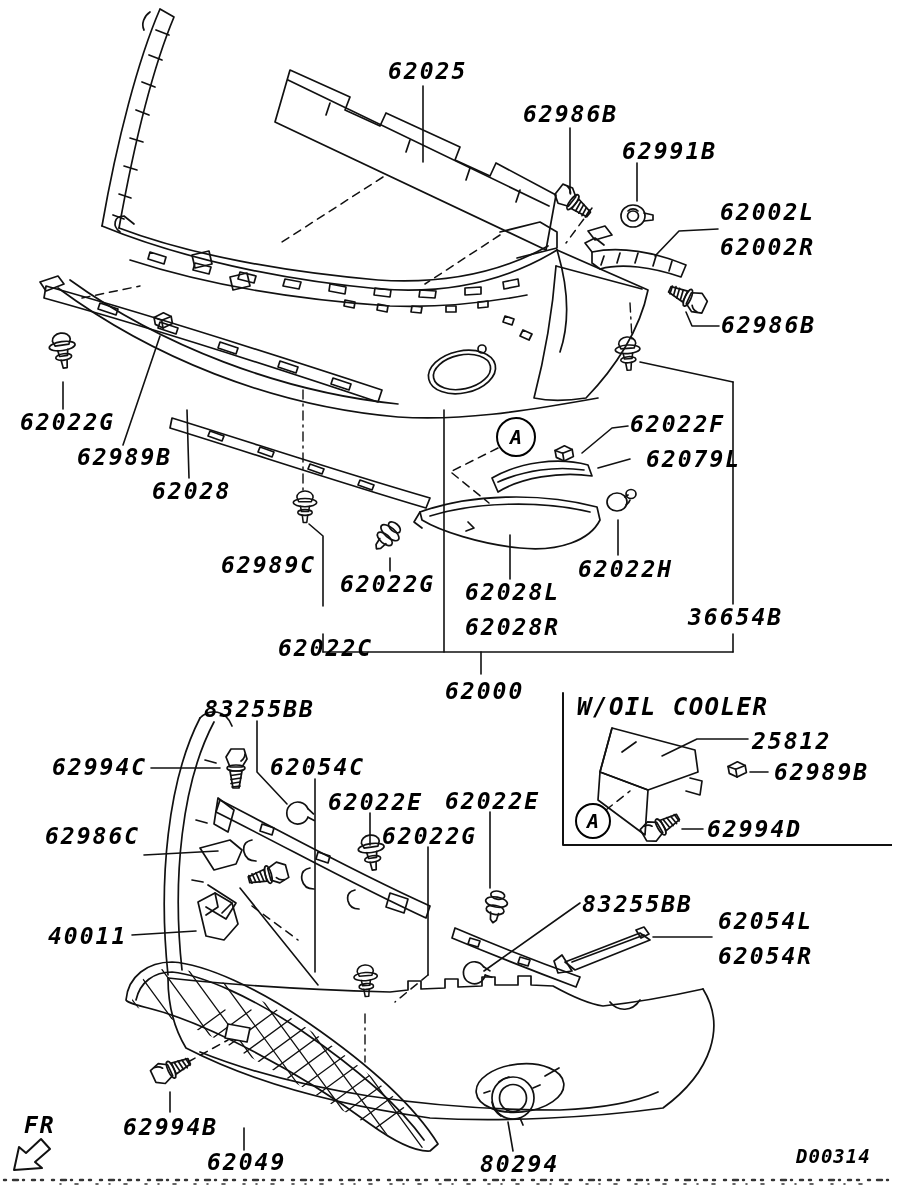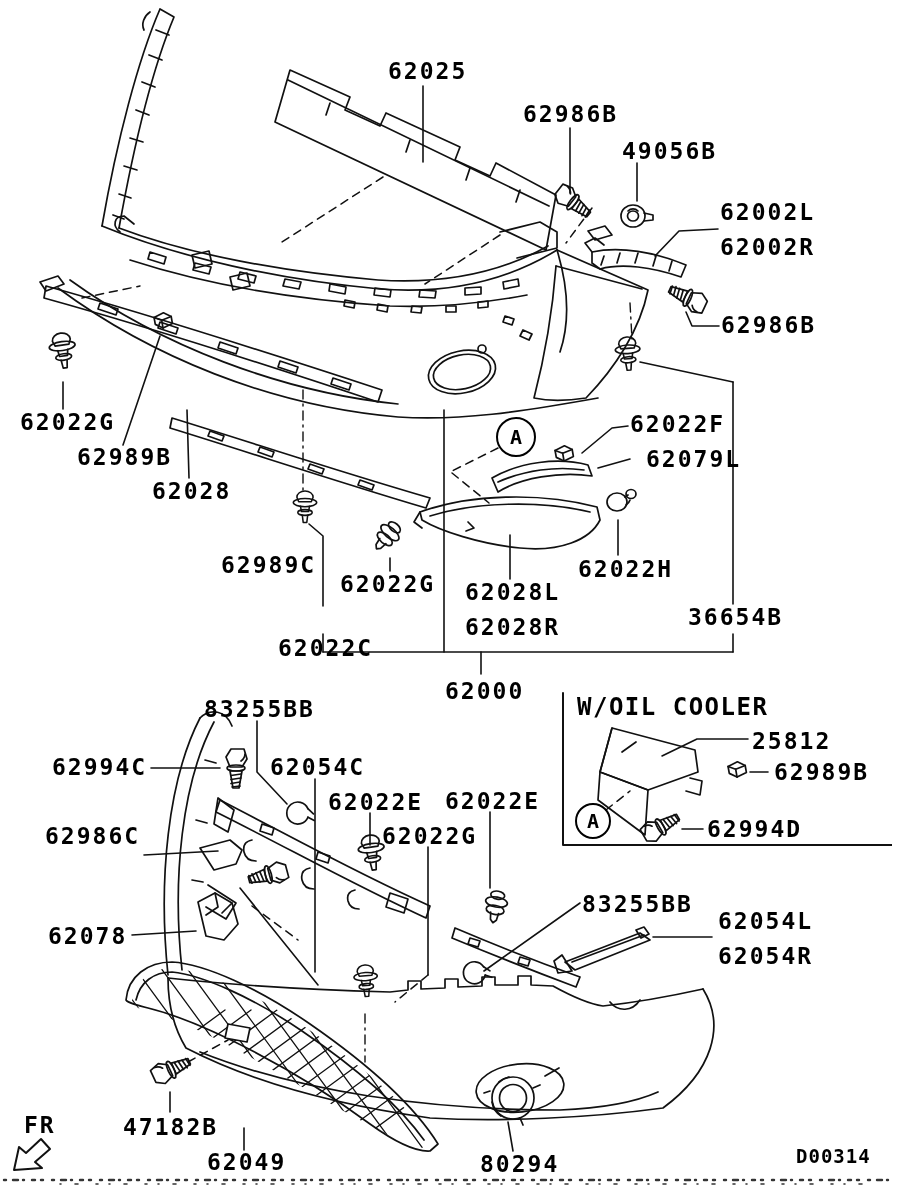--- a/index.html
+++ b/index.html
@@ -1,17 +1,17 @@
 <!DOCTYPE html>
 <html><head>
 <meta charset="utf-8">
 <style>
   html,body{margin:0;padding:0;background:#ffffff;}
   #stage{position:relative;width:892px;height:1187px;background:#ffffff;overflow:hidden;
-         font-family:"DejaVu Sans Mono","Liberation Mono",monospace;}
+         font-family:"DejaVu Sans Mono","Liberation Mono",monospace;font-style:italic;}
   #art{position:absolute;left:0;top:0;}
   .callout{position:absolute;font-weight:bold;font-size:23px;line-height:21px;
            letter-spacing:2px;color:#000;white-space:nowrap;}
   .callout.small{font-size:19px;letter-spacing:1px;}
   .callout.note{font-size:24px;letter-spacing:1.5px;}
   .amark{position:absolute;border:2.5px solid #000;border-radius:50%;
          display:flex;align-items:center;justify-content:center;
          font-weight:bold;font-size:20px;color:#000;box-sizing:border-box;background:#fff0;}
 </style>
 </head>
@@ -280,21 +280,21 @@
   </g>
 
   <g stroke-width="2.4" opacity="0.85">
     <path d="M4,1180 H905" stroke-dasharray="2 7 5 5 1 8 3 6 2 9"></path>
     <path d="M60,1184 H880" stroke-dasharray="1 14 3 18 2 11" stroke-width="1.6"></path>
   </g>
 </svg>
 
   <div class="callout" style="left:388px;top:61px">62025</div>
   <div class="callout" style="left:523px;top:104px">62986B</div>
-  <div class="callout" style="left:622px;top:141px">49056B</div>
+  <div class="callout" style="left:622px;top:141px">62991B</div>
   <div class="callout" style="left:720px;top:202px">62002L</div>
   <div class="callout" style="left:720px;top:237px">62002R</div>
   <div class="callout" style="left:721px;top:315px">62986B</div>
   <div class="callout" style="left:20px;top:412px">62022G</div>
   <div class="callout" style="left:77px;top:447px">62989B</div>
   <div class="callout" style="left:152px;top:481px">62028</div>
   <div class="callout" style="left:221px;top:555px">62989C</div>
   <div class="callout" style="left:340px;top:574px">62022G</div>
   <div class="callout" style="left:278px;top:638px">62022C</div>
   <div class="callout" style="left:630px;top:414px">62022F</div>
@@ -310,25 +310,25 @@
   <div class="callout" style="left:774px;top:762px">62989B</div>
   <div class="callout" style="left:707px;top:819px">62994D</div>
 
   <div class="callout" style="left:204px;top:699px">83255BB</div>
   <div class="callout" style="left:52px;top:757px">62994C</div>
   <div class="callout" style="left:270px;top:757px">62054C</div>
   <div class="callout" style="left:328px;top:792px">62022E</div>
   <div class="callout" style="left:445px;top:791px">62022E</div>
   <div class="callout" style="left:382px;top:826px">62022G</div>
   <div class="callout" style="left:45px;top:826px">62986C</div>
-  <div class="callout" style="left:48px;top:926px">62078</div>
+  <div class="callout" style="left:48px;top:926px">40011</div>
   <div class="callout" style="left:582px;top:894px">83255BB</div>
   <div class="callout" style="left:718px;top:911px">62054L</div>
   <div class="callout" style="left:718px;top:946px">62054R</div>
-  <div class="callout" style="left:123px;top:1117px">47182B</div>
+  <div class="callout" style="left:123px;top:1117px">62994B</div>
   <div class="callout" style="left:207px;top:1152px">62049</div>
   <div class="callout" style="left:480px;top:1154px">80294</div>
 
   <div class="callout" style="left:24px;top:1115px">FR</div>
   <div class="callout small" style="left:796px;top:1146px">D00314</div>
 
   <div class="amark" style="left:496px;top:417px;width:40px;height:40px">A</div>
   <div class="amark" style="left:575px;top:803px;width:36px;height:36px">A</div>
 
 </div>

